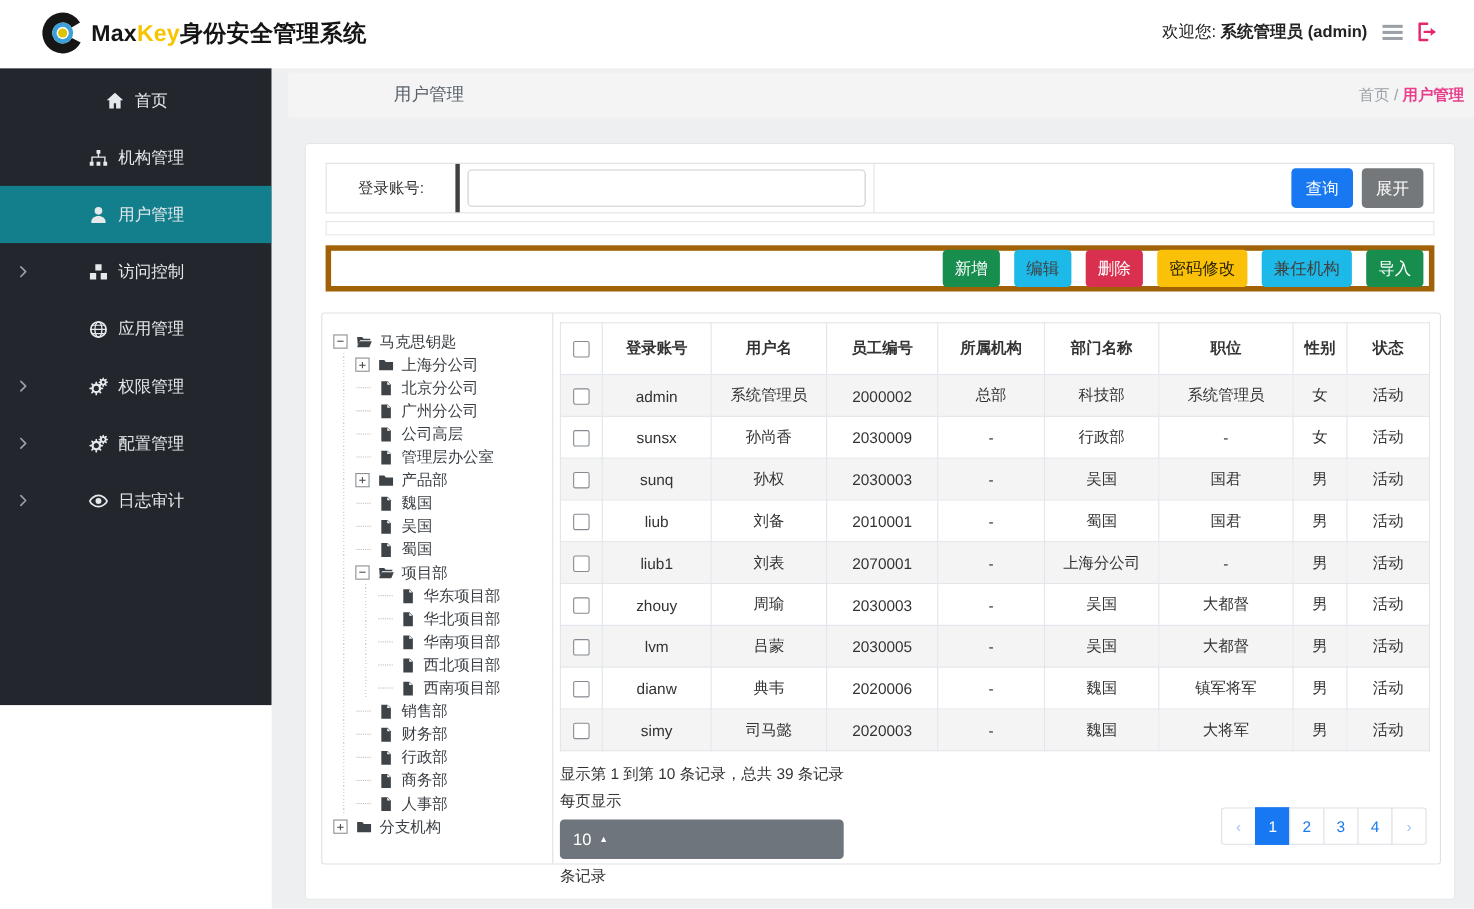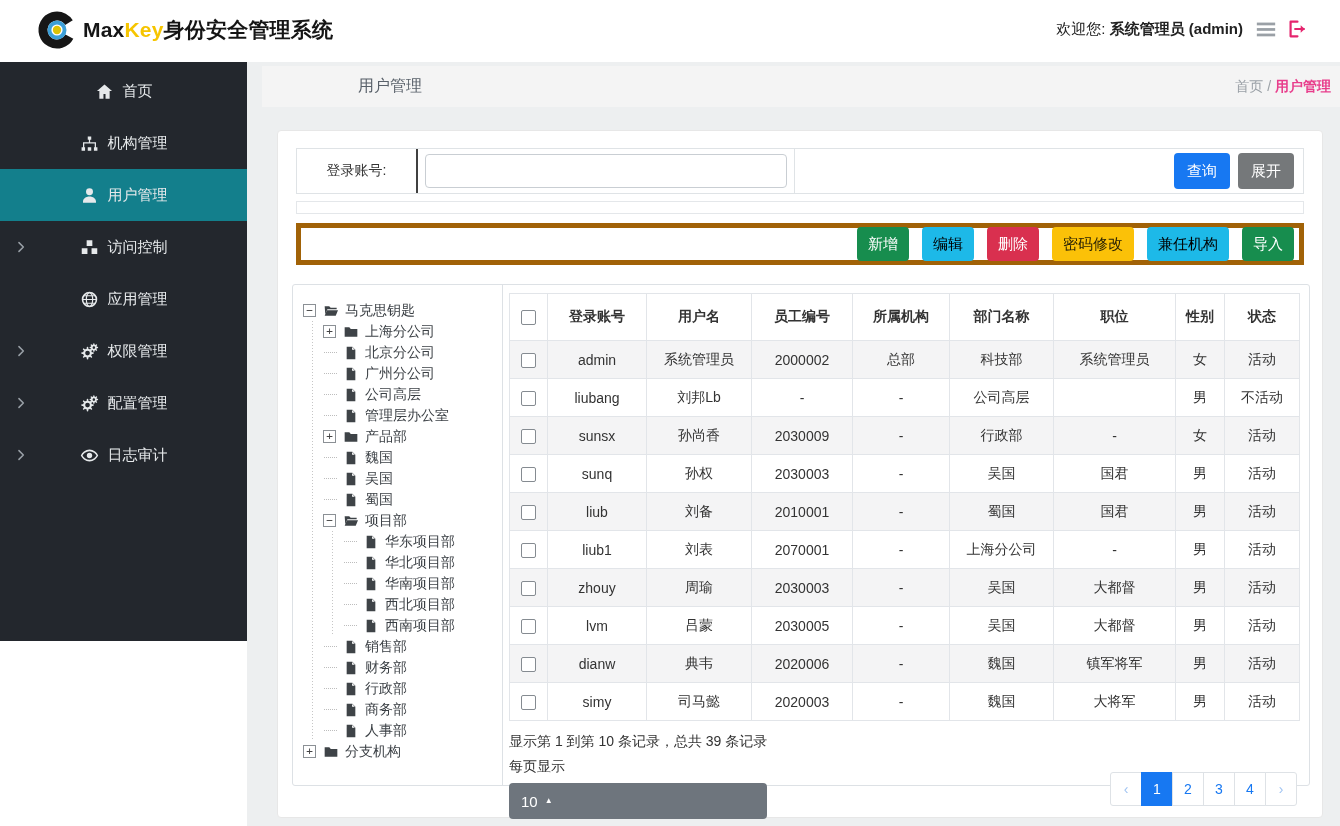--- a/index.html
+++ b/index.html
@@ -36,40 +36,40 @@
   .breadcrumb { margin-left:auto; margin-right:9px; font-size:14px; color:#9aa0a6; }
   .breadcrumb .home { color:#9aa0a6; cursor:pointer; }
   .breadcrumb .current { color:#e83e8c; font-weight:bold; }
 
   .card { position:absolute; left:30px; top:68px; width:1046px; height:688px; background:#fff;
     border:1px solid #e7e7e7; border-radius:4px; }
 
   
   .search-box { position:absolute; left:18px; top:17px; width:1008px; height:46px; border:1px solid #dfe3e6;
     display:flex; align-items:center; }
-  .search-label-cell { width:121px; align-self:stretch; border-right:2px solid #404040;
+  .search-label-cell { width:121px; align-self:stretch; border-right:4px solid #404040;
     display:flex; align-items:center; justify-content:center; font-size:14px; color:#333; }
   .search-input-cell { width:377px; align-self:stretch; border-right:1px solid #dfe3e6;
     display:flex; align-items:center; }
   .search-input { margin-left:7px; width:362px; height:34px; border:1px solid #c9ced3; border-radius:4px;
     font-size:14px; padding:0 8px; outline:none; }
   .search-btns { margin-left:auto; margin-right:9px; display:flex; gap:8px; }
   .s-btn { height:36px; padding:0 13px; border:none; border-radius:4px; font-size:15px; cursor:pointer;
     font-family:inherit; }
   .s-btn.query { background:#1778f2; color:#fff; }
   .s-btn.expand { background:#75787a; color:#fff; }
   .thin-row { position:absolute; left:18px; top:70px; width:1008px; height:13px; border:1px solid #e4e7ea; }
 
   
   .toolbar-box { position:absolute; left:18px; top:92px; width:1008px; height:42px; border:5px solid #a16207;
     display:flex; align-items:center; justify-content:flex-end; gap:13px; padding-right:5px; }
   .tb-btn { height:34px; padding:0 11px; border:none; border-radius:4px; font-size:15px; cursor:pointer;
     font-family:inherit; }
   .c-green  { background:#178d4e; color:#fff; }
-  .c-cyan   { background:#1db9e8; color:#000000; }
+  .c-cyan   { background:#1db9e8; color:#404040; }
   .c-red    { background:#d9304f; color:#fff; }
   .c-yellow { background:#fbc108; color:#2b2405; }
 
   
   .main-panel { position:absolute; left:14px; top:153px; width:1018px; height:502px;
     border:1px solid #dde1e5; border-radius:3px; display:flex; }
   .tree-pane { width:210px; border-right:1px solid #dde1e5; padding:15px 4px 0 10px; overflow:hidden; }
   .tree-row { display:flex; align-items:center; height:21px; font-size:14px; color:#3a3f44; cursor:pointer; white-space:nowrap; }
   .t-guide { width:20px; height:21px; flex:none;
     background-image:repeating-linear-gradient(to bottom,#c6c6c6 0 1px,transparent 1px 3px);
@@ -565,31 +565,20 @@
                 <td>系统管理员</td>
                 <td>2000002</td>
                 <td>总部</td>
                 <td>科技部</td>
                 <td>系统管理员</td>
                 <td>女</td>
                 <td>活动</td>
   </tr>
   <tr>
     <td><span class="cbx"></span></td>
-    <td>liubang</td>
-                <td>刘邦Lb</td>
-                <td>-</td>
-                <td>-</td>
-                <td>公司高层</td>
-                <td></td>
-                <td>男</td>
-                <td>不活动</td>
-  </tr>
-  <tr>
-    <td><span class="cbx"></span></td>
     <td>sunsx</td>
                 <td>孙尚香</td>
                 <td>2030009</td>
                 <td>-</td>
                 <td>行政部</td>
                 <td>-</td>
                 <td>女</td>
                 <td>活动</td>
   </tr>
   <tr>

